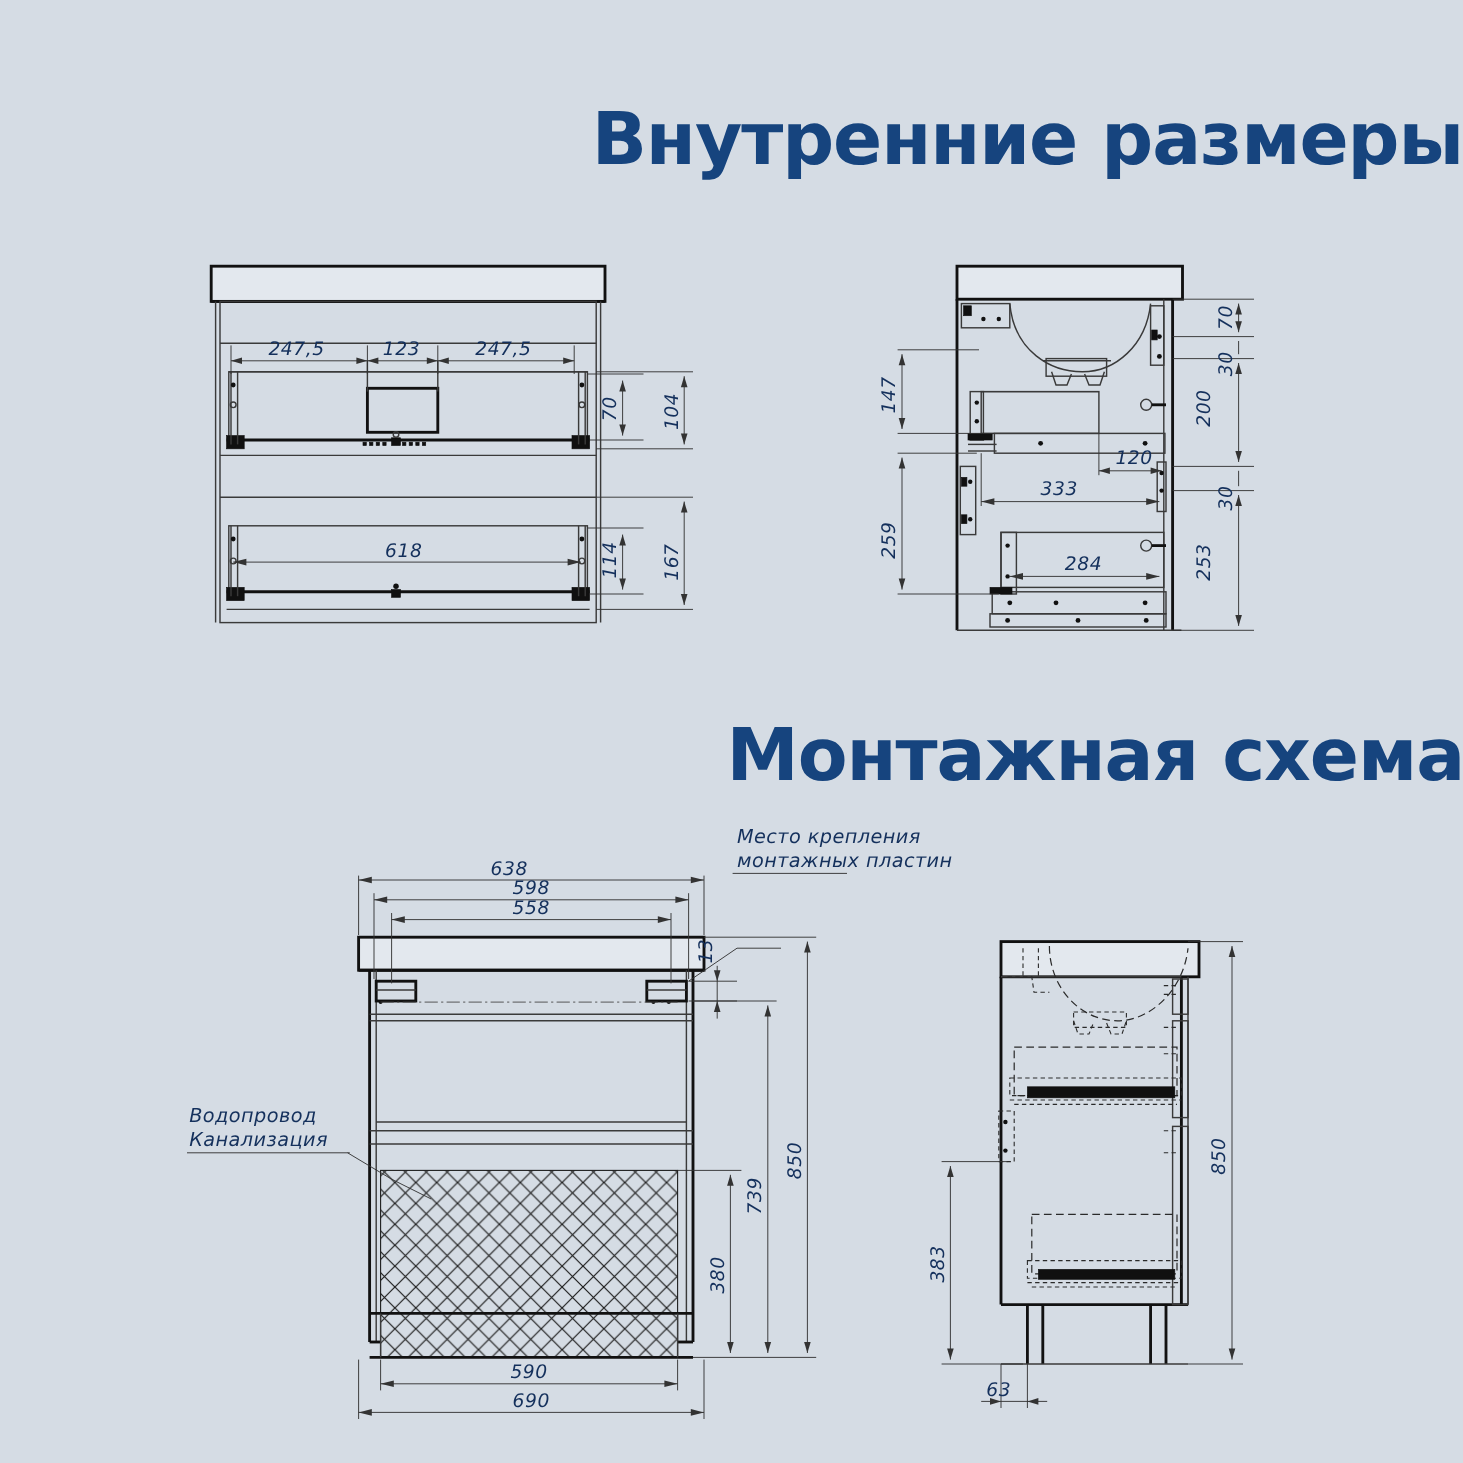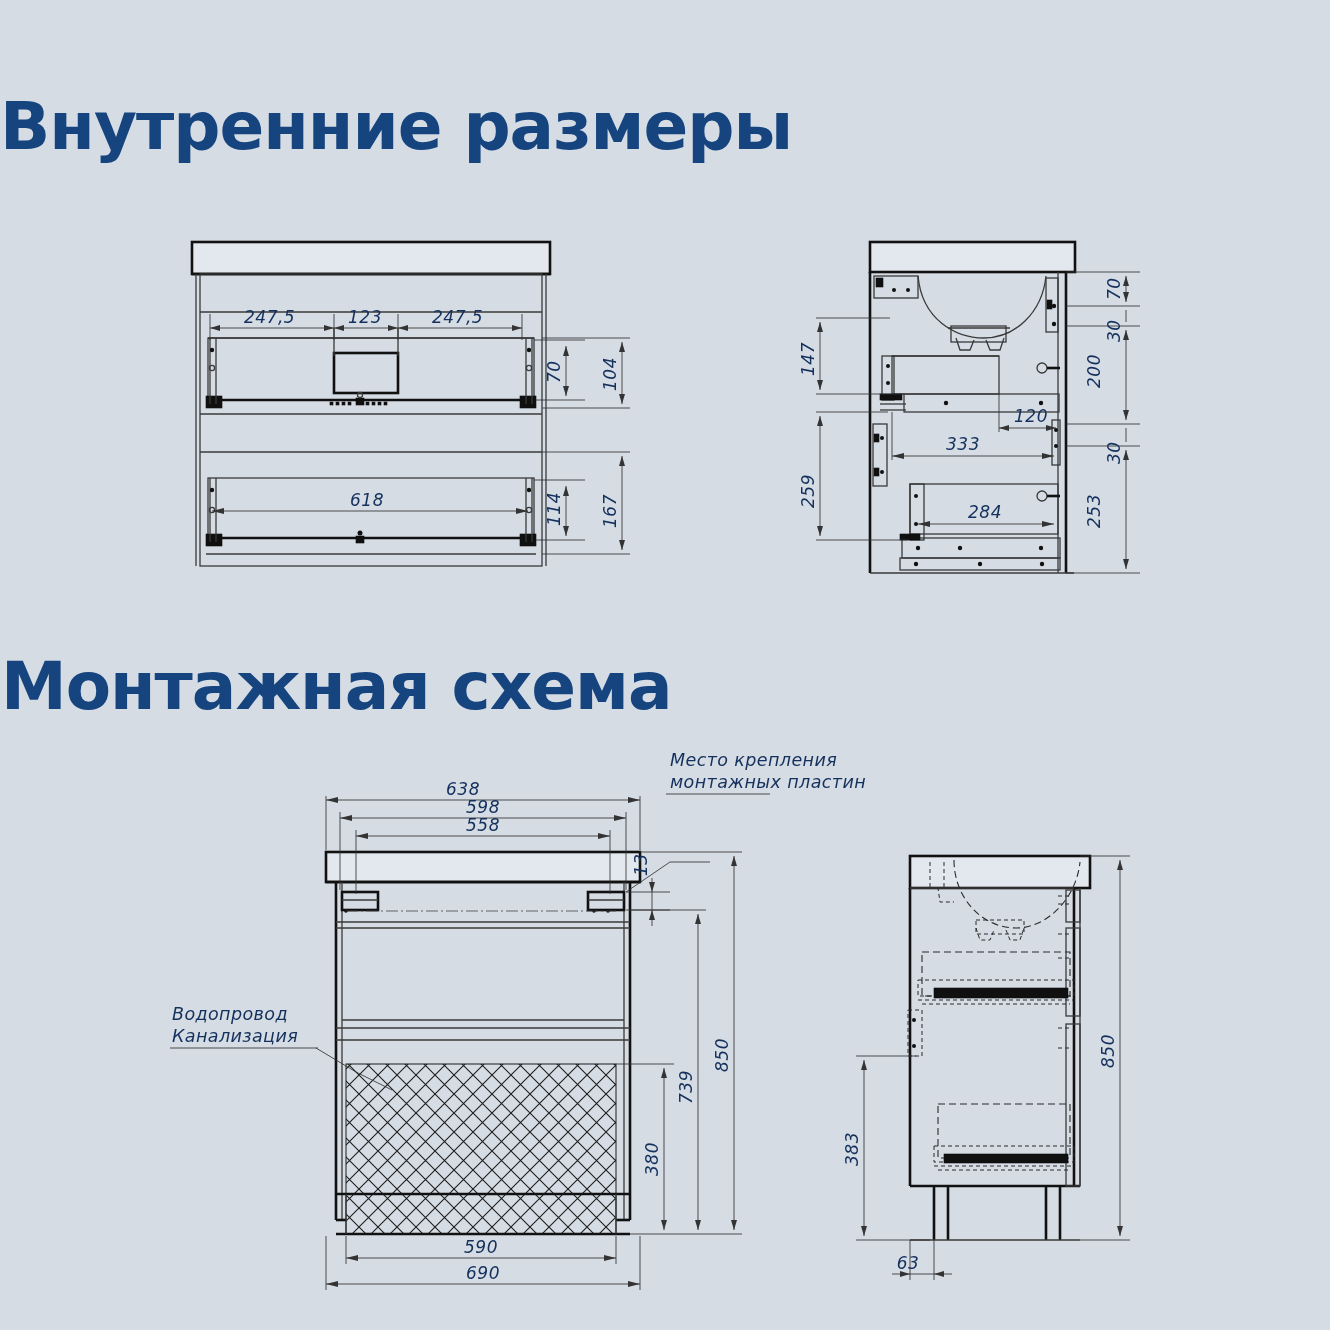--- a/index.html
+++ b/index.html
@@ -11,21 +11,21 @@
     position: relative;
     width: 1330px;
     height: 1330px;
     background: #d5dce4;
     overflow: hidden;
     font-family: "DejaVu Sans", sans-serif;
   }
   .section-title {
     position: absolute;
     width: 100%;
-    text-align: left;
+    text-align: right;
     font-family: "DejaVu Sans", sans-serif;
     font-weight: bold;
     font-size: 66px;
     letter-spacing: -1px;
     color: #16447e;
     white-space: nowrap;
   }
   #title-internal { top: 88px; left: 0; }
   #title-mount    { top: 648px; left: 1px; }
 

